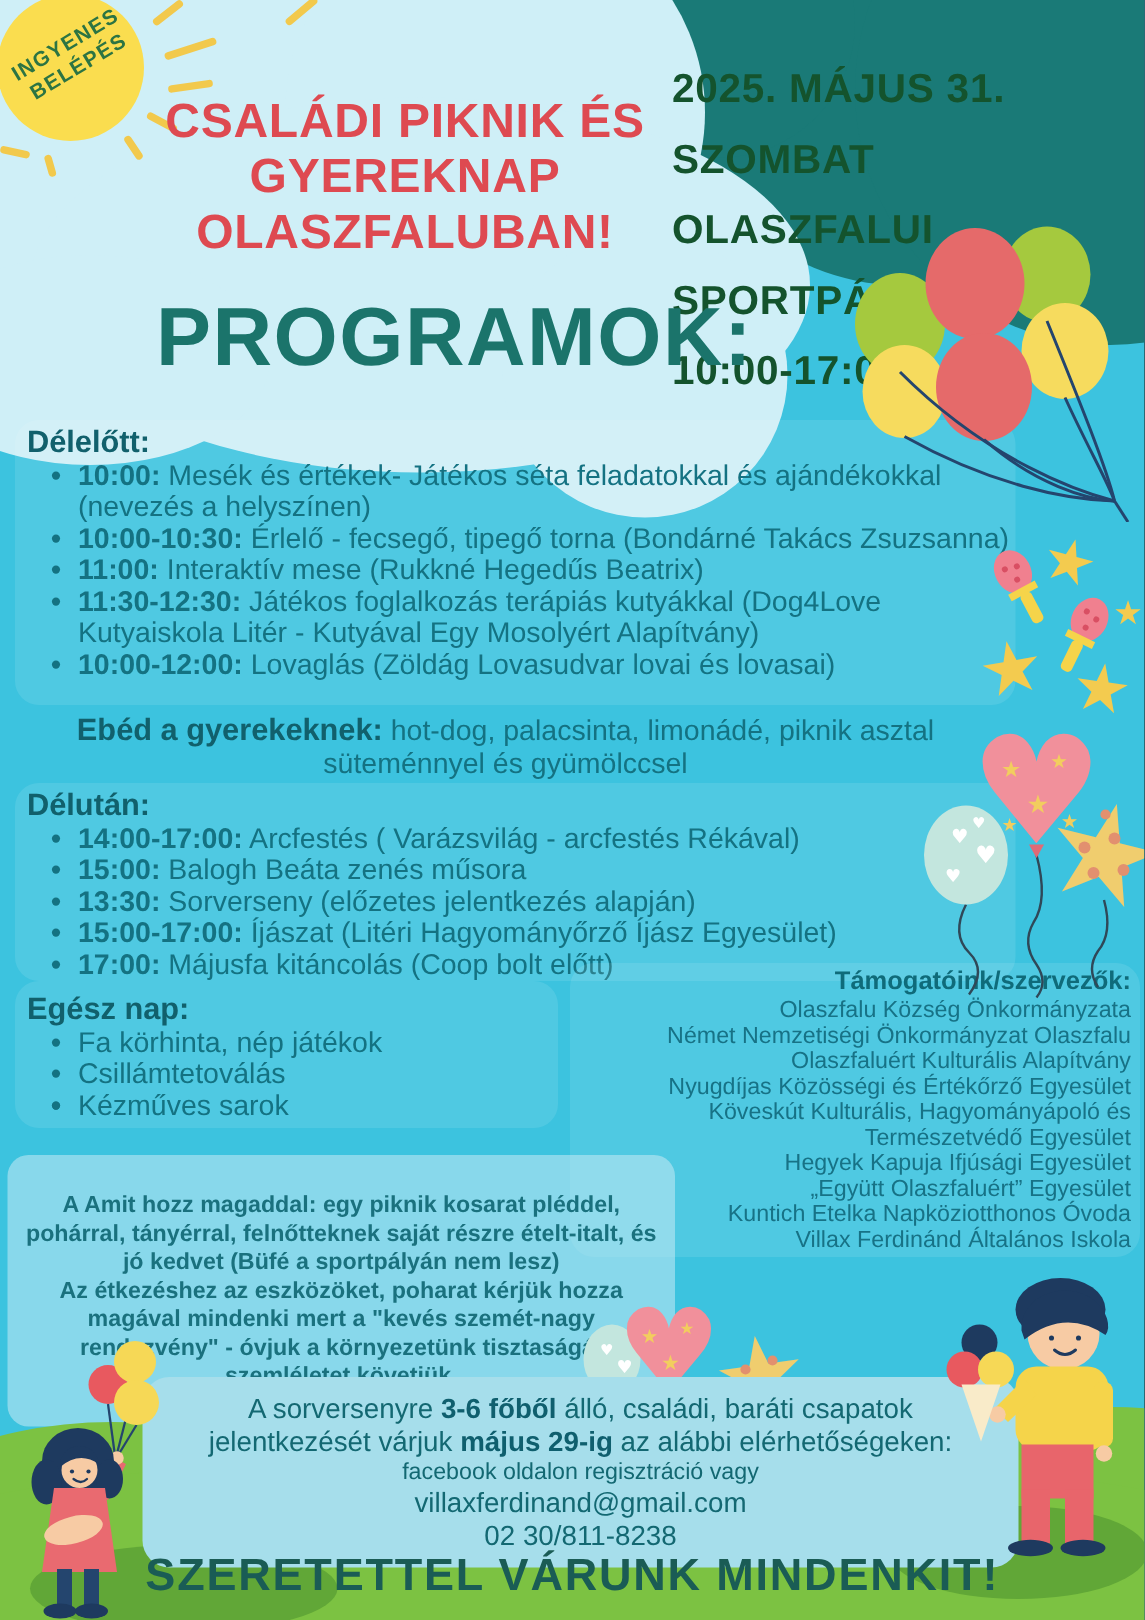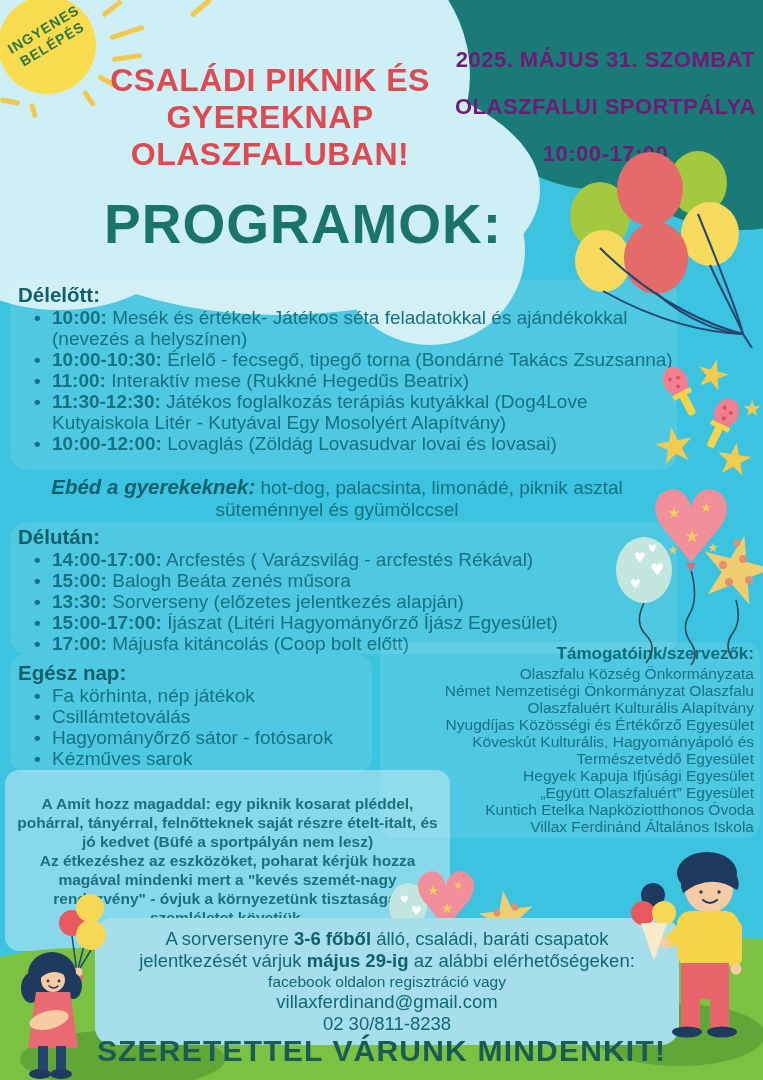--- a/index.html
+++ b/index.html
@@ -15,22 +15,22 @@
   
   .sun-circle{left:-2px;top:-4px;width:98px;height:98px;border-radius:50%;background:#FADD4F;}
   .sun-badge-text{left:2px;top:20px;width:92px;text-align:center;transform:rotate(-31deg);
     font-weight:bold;font-size:14px;line-height:17px;color:#2C7443;letter-spacing:1px;white-space:pre-line;}
   .ray{position:absolute;height:5px;border-radius:3px;background:#F2C94C;}
   
   .title{left:55px;top:62px;width:430px;text-align:center;color:#DE4A51;
     font-weight:800;font-size:32px;line-height:37px;letter-spacing:.5px;}
   .programok{left:93px;top:192px;color:#1B746B;font-weight:800;font-size:55px;letter-spacing:1px;margin-left:11px;}
   
-  .event-info{left:448px;top:36px;width:315px;text-align:center;color:#701a75;
-    font-weight:bold;font-size:22px;line-height:47px;letter-spacing:.5px;}
+  .event-info{left:448px;top:36px;width:315px;color:#14532d;
+    font-weight:bold;font-size:27px;line-height:47px;letter-spacing:.5px;}
   
   .tint{background:rgba(255,255,255,.10);border-radius:16px;}
   .section{color:#147282;font-size:19px;line-height:21px;}
   .section .hd{font-weight:bold;font-size:20.5px;color:#11606C;margin-bottom:2px;}
   .item{position:relative;padding-left:34px;}
   .item .bul{position:absolute;left:16px;top:0;font-weight:bold;}
   .time{font-weight:bold;}
   .morning{left:10px;top:280px;width:655px;padding:4px 4px 16px 8px;}
   .lunch{left:12px;top:476px;width:650px;text-align:center;line-height:21.5px;}
   .afternoon{left:10px;top:522px;width:655px;padding:4px 4px 0 8px;}
@@ -96,38 +96,38 @@
   <div class="abs section tint morning">
     <div class="hd">Délelőtt:</div>
     <div class="item"><span class="bul">•</span><span class="time">10:00:</span> <span>Mesék és értékek- Játékos séta feladatokkal és ajándékokkal (nevezés a helyszínen)</span></div>
     <div class="item"><span class="bul">•</span><span class="time">10:00-10:30:</span> <span>Érlelő - fecsegő, tipegő torna (Bondárné Takács Zsuzsanna)</span></div>
     <div class="item"><span class="bul">•</span><span class="time">11:00:</span> <span>Interaktív mese (Rukkné Hegedűs Beatrix)</span></div>
     <div class="item"><span class="bul">•</span><span class="time">11:30-12:30:</span> <span>Játékos foglalkozás terápiás kutyákkal (Dog4Love Kutyaiskola Litér - Kutyával Egy Mosolyért Alapítvány)</span></div>
     <div class="item"><span class="bul">•</span><span class="time">10:00-12:00:</span> <span>Lovaglás (Zöldág Lovasudvar lovai és lovasai)</span></div>
   </div>
 
   <div class="abs section lunch">
-    <span class="hd" style="font-size:20.5px;font-style:italic;">Ebéd a gyerekeknek:</span>
+    <span class="hd" style="font-size:20.5px;">Ebéd a gyerekeknek:</span>
     <span>hot-dog, palacsinta, limonádé, piknik asztal süteménnyel és gyümölccsel</span>
   </div>
 
   <div class="abs section tint afternoon">
     <div class="hd">Délután:</div>
     <div class="item"><span class="bul">•</span><span class="time">14:00-17:00:</span> <span>Arcfestés ( Varázsvilág - arcfestés Rékával)</span></div>
     <div class="item"><span class="bul">•</span><span class="time">15:00:</span> <span>Balogh Beáta zenés műsora</span></div>
     <div class="item"><span class="bul">•</span><span class="time">13:30:</span> <span>Sorverseny (előzetes jelentkezés alapján)</span></div>
     <div class="item"><span class="bul">•</span><span class="time">15:00-17:00:</span> <span>Íjászat (Litéri Hagyományőrző Íjász Egyesület)</span></div>
     <div class="item"><span class="bul">•</span><span class="time">17:00:</span> <span>Májusfa kitáncolás (Coop bolt előtt)</span></div>
   </div>
 
   <div class="abs section tint allday">
     <div class="hd">Egész nap:</div>
     <div class="item"><span class="bul">•</span><span>Fa körhinta, nép játékok</span></div>
     <div class="item"><span class="bul">•</span><span>Csillámtetoválás</span></div>
-    <div class="item"><span class="bul">•</span><span>Hagyományőrző sátor - fotósarok</span></div>
+    <div class="item"><span class="bul">•</span></div>
     <div class="item"><span class="bul">•</span><span>Kézműves sarok</span></div>
   </div>
 
   <div class="abs supporters tint">
     <div class="hd">Támogatóink/szervezők:</div>
     <div>Olaszfalu Község Önkormányzata</div>
     <div>Német Nemzetiségi Önkormányzat Olaszfalu</div>
     <div>Olaszfaluért Kulturális Alapítvány</div>
     <div>Nyugdíjas Közösségi és Értékőrző Egyesület</div>
     <div>Köveskút Kulturális, Hagyományápoló és Természetvédő Egyesület</div>

